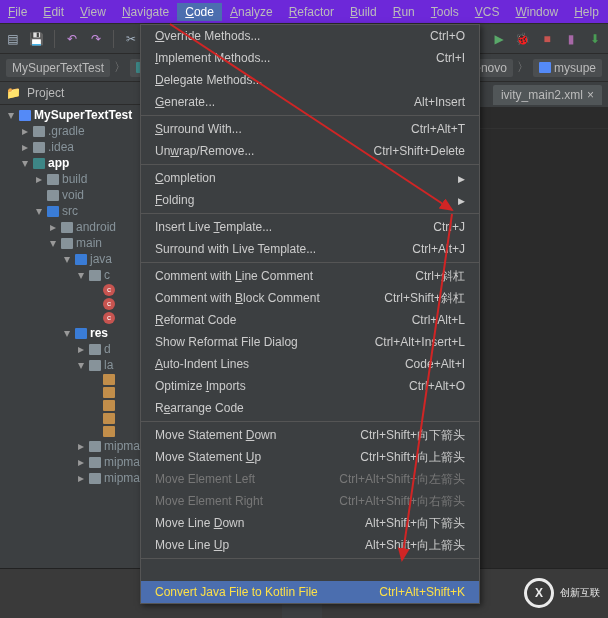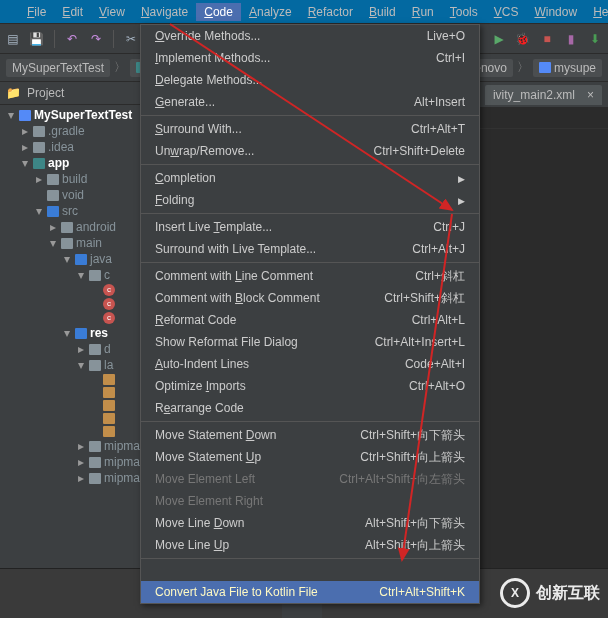--- a/index.html
+++ b/index.html
@@ -1,18 +1,18 @@
 <!DOCTYPE html>
 <html><head>
 <meta charset="utf-8">
 <style>
 * { margin:0; padding:0; box-sizing:border-box; font-family:"Segoe UI",Arial,sans-serif; font-size:12px; }
 body { background:#3c3f41; color:#bbb; width:608px; height:618px; overflow:hidden; position:relative; }
 
-.menubar { background:#0369a1; height:24px; display:flex; align-items:center; padding:0 19px; border-bottom:1px solid #2b2b2b; }
+.menubar { background:#6d28d9; height:24px; display:flex; align-items:center; padding:0 0; border-bottom:1px solid #2b2b2b; }
 .menubar .item { padding:2px 8px; color:#bbb; cursor:default; }
 .menubar .item.active { background:#4b6eaf; color:#fff; }
 .menubar .item u { text-decoration:underline; }
 
 .toolbar { background:#3c3f41; height:30px; display:flex; align-items:center; padding:0 4px; gap:6px; border-bottom:1px solid #2b2b2b; }
 .toolbar .tbtn { width:18px; height:18px; display:flex; align-items:center; justify-content:center; color:#a9b7c6; }
 .toolbar .sep { width:1px; height:18px; background:#555; margin:0 2px; }
 
 .breadcrumb { background:#3c3f41; height:28px; display:flex; align-items:center; padding:0 6px; gap:4px; border-bottom:1px solid #2b2b2b; overflow:hidden; }
 .breadcrumb .crumb { display:flex; align-items:center; gap:3px; padding:2px 6px; background:#4b4e50; border-radius:2px; color:#bbb; white-space:nowrap; }
@@ -29,28 +29,28 @@
 .tree .pad3{padding-left:48px}.tree .pad4{padding-left:62px}.tree .pad5{padding-left:76px}
 .tree .pad6{padding-left:90px}
 .ficon{background:#548af7;width:12px;height:11px;border-radius:1px;display:inline-block;}
 .ficon.gray{background:#87939a;}
 .ficon.teal{background:#3d8686;}
 .jicon{background:#c75450;color:#fff;width:12px;height:12px;border-radius:6px;font-size:8px;line-height:12px;text-align:center;display:inline-block;}
 .bold{font-weight:bold;color:#fff;}
 
 .editor { flex:1; background:#2b2b2b; position:relative; overflow:hidden; }
 .tabbar { height:26px; display:flex; align-items:center; background:#3c3f41; border-bottom:1px solid #2b2b2b; padding-right:6px; justify-content:flex-end; gap:4px;}
-.tab { background:#515658; padding:3px 8px; border-radius:2px 2px 0 0; color:#bbb; display:flex; align-items:center; gap:12px;}
+.tab { background:#515658; padding:3px 8px; border-radius:2px 2px 0 0; color:#bbb; display:flex; align-items:center; gap:4px;}
 .code { padding:8px 10px; font-family:"Consolas",monospace; font-size:13px; color:#a9b7c6; line-height:22px; white-space:pre; }
 .kw{color:#cc7832;font-weight:bold;} .fn{color:#ffc66d;} .dot{color:#a9b7c6;} .pkg{color:#bbb;}
 .crumb-bar{padding:3px 8px;color:#bbb;border-bottom:1px solid #323232;}
 
 .dropdown { position:absolute; top:24px; left:140px; width:340px; background:#3c3f41; border:1px solid #555; box-shadow:2px 2px 6px rgba(0,0,0,.5); z-index:50; }
 .dropdown .mrow { display:flex; justify-content:space-between; align-items:center; padding:3px 14px; color:#ccc; height:22px; }
-.dropdown .mrow.highlight { background:#4b6eaf; color:#fef9c3;margin-top:22px; }
+.dropdown .mrow.highlight { background:#4b6eaf; color:#fde047;margin-top:22px; }
 .dropdown .mrow.disabled { color:#777; }
 .dropdown .msep { height:1px; background:#555; margin:2px 0; }
 .dropdown .mrow .sub::after { content:"▶"; font-size:9px; margin-left:8px; color:#ccc; }
 .dropdown u { text-decoration:underline; }
 
 .arrows svg { position:absolute; top:0; left:0; pointer-events:none; z-index:60; }
 
 .watermark { position:absolute; right:8px; bottom:10px; color:#fff; z-index:70; display:flex; align-items:center; gap:6px; opacity:.9;}
 .watermark .ring{width:30px;height:30px;border:3px solid #fff;border-radius:50%;display:flex;align-items:center;justify-content:center;font-weight:bold;}
 
@@ -266,21 +266,21 @@
   </div>
 </div>
 
 <div class="bottom-panel">
     <div class="shade"></div>
   </div>
 
 <div class="dropdown" id="dropdown">
     <div class="mrow">
       <span><u>O</u>verride Methods...</span>
-      <span class="">Live+O</span>
+      <span class="">Ctrl+O</span>
     </div>
     <div class="mrow">
       <span><u>I</u>mplement Methods...</span>
       <span class="">Ctrl+I</span>
     </div>
     <div class="mrow">
       <span><u>D</u>elegate Methods...</span>
       <span class=""></span>
     </div>
     <div class="mrow">
@@ -351,20 +351,21 @@
     <div class="mrow">
       <span>Move Statement <u>U</u>p</span>
       <span class="">Ctrl+Shift+向上箭头</span>
     </div>
     <div class="mrow disabled">
       <span>Move Element Left</span>
       <span class="">Ctrl+Alt+Shift+向左箭头</span>
     </div>
     <div class="mrow disabled">
       <span>Move Element Right</span>
+      <span class="">Ctrl+Alt+Shift+向右箭头</span>
     </div>
     <div class="mrow">
       <span>Move Line <u>D</u>own</span>
       <span class="">Alt+Shift+向下箭头</span>
     </div>
     <div class="mrow">
       <span>Move Line <u>U</u>p</span>
       <span class="">Alt+Shift+向上箭头</span>
     </div>
     <div class="msep"></div>
@@ -381,14 +382,14 @@
           <path d="M0,0 L7,3 L0,6 Z" fill="#d02525"></path>
         </marker>
       </defs>
   <line x1="170" y1="24" x2="452" y2="210" stroke="#d02525" stroke-width="2" marker-end="url(#ah)"></line>
   <line x1="452" y1="214" x2="402" y2="560" stroke="#d02525" stroke-width="2" marker-end="url(#ah)"></line>
 </svg>
 </div>
 
 <div class="watermark">
   <span class="ring">X</span>
-  <span style="font-size:16px;font-weight:bold;">创新互联</span>
+  <span style="font-size:10px;font-weight:normal;">创新互联</span>
 </div>
 
 </body></html>

